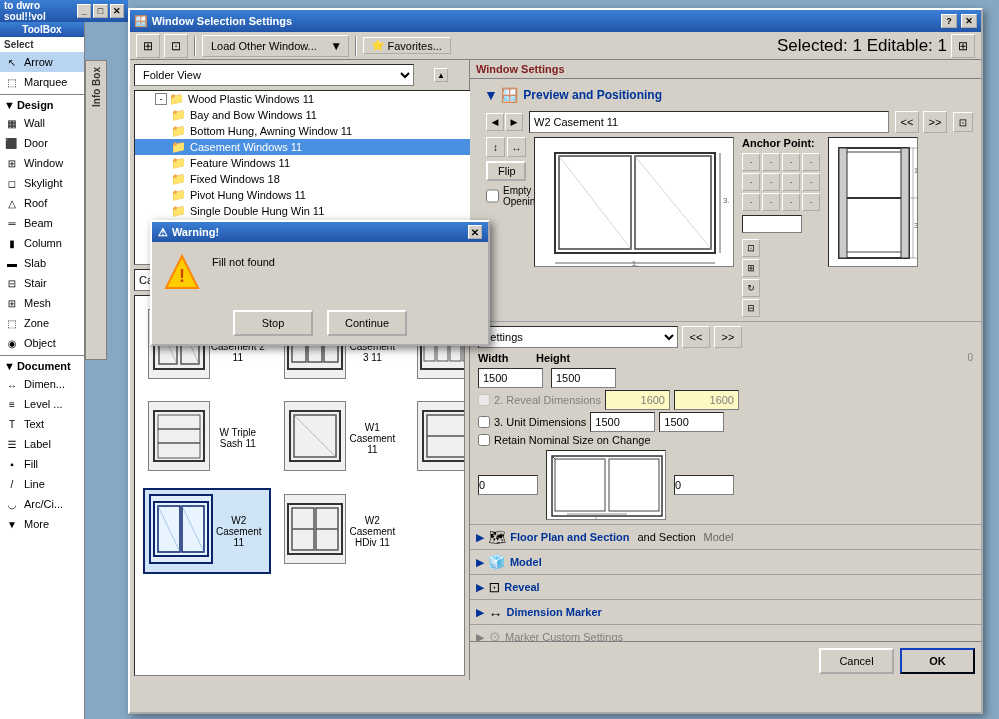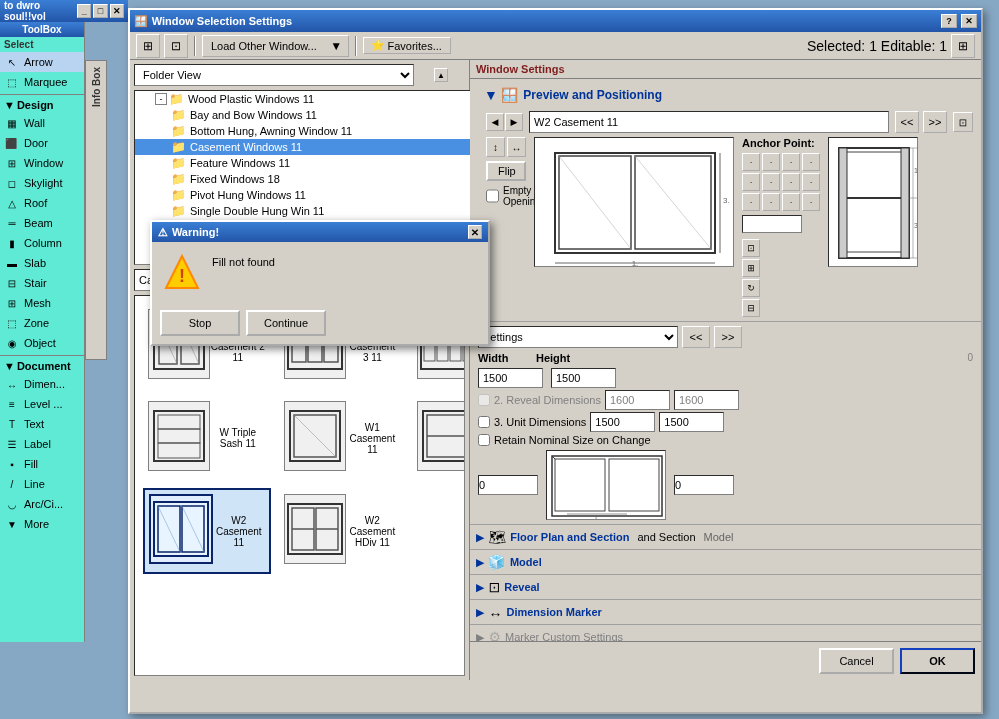--- a/index.html
+++ b/index.html
@@ -185,22 +185,23 @@
       display: flex; align-items: center; justify-content: center;
     }
     .dim-input {
       width: 65px; height: 20px;
       background: white;
       border: 1px inset #808080;
       padding: 1px 4px;
       font-size: 11px;
     }
     .dim-input.disabled {
-      background: #ffffff;
+      background: #fef9c3;
       color: #808080;
+      text-align: right;
     }
 
     .checkbox-row {
       display: flex;
       align-items: center;
       gap: 4px;
       margin-bottom: 2px;
     }
     .checkbox-row input[type=checkbox] { width: 12px; height: 12px; }
 
@@ -282,22 +283,23 @@
       display: flex; align-items: center; justify-content: center;
       flex-shrink: 0;
     }
     .warning-icon svg { width: 36px; height: 36px; }
     .warning-text {
       font-size: 11px;
       line-height: 1.5;
     }
     .warning-buttons {
       display: flex;
+      justify-content: center;
       padding: 8px;
-      gap: 6px;
+      gap: 14px;
     }
     .warning-btn {
       width: 80px; height: 26px;
       background: #d4d0c8;
       border: 2px outset #fff;
       cursor: pointer;
       font-size: 11px;
     }
 
     
@@ -354,21 +356,21 @@
 
   <div style="position:absolute; top:0; left:0; width:999px; height:719px; background:#87a8c4;">
 
     <div class="title-bar" style="width:128px; position:absolute; top:0; left:0;">
       <span style="font-size:10px;">to dwro soul!!vol</span>
       <div class="title-bar-btn">_</div>
       <div class="title-bar-btn">□</div>
       <div class="title-bar-btn">✕</div>
     </div>
 
-    <div style="position:absolute; top:22px; left:0; width:85px; height:620px; background:#5eead4; border-right:1px solid #808080; overflow:hidden;">
+    <div style="position:absolute; top:22px; left:0; width:85px; height:697px; background:#ffffff; border-right:1px solid #808080; overflow:hidden;">
       <div class="toolbox-title">ToolBox</div>
 
       <div class="toolbox-select-area">Select</div>
 
       <div class="toolbox-item active">
         <div class="toolbox-icon">↖</div>
         <span>Arrow</span>
       </div>
       <div class="toolbox-item">
         <div class="toolbox-icon">⬚</div>
@@ -499,21 +501,21 @@
 
       <div class="toolbar-separator"></div>
 
       <button class="top-app-bar-btn" style="display:flex; align-items:center; gap:2px;">
         <span>⭐</span>
         <span>Favorites...</span>
       </button>
 
       <div style="flex:1;"></div>
 
-      <span style="font-size:14px;">Selected: 1 Editable: 1</span>
+      <span style="font-size:17px;">Selected: 1 Editable: 1</span>
       <div class="toolbar-btn">⊞</div>
     </div>
 
     <div style="display:flex; height:calc(706px - 22px - 28px - 36px);">
 
       <div style="width:340px; flex-shrink:0; display:flex; flex-direction:column; border-right:1px solid #808080; background:#d4d0c8;">
 
         <div style="padding:4px; display:flex; align-items:center; gap:20px;">
           <select class="folder-view-select">
             <option>Folder View</option>

